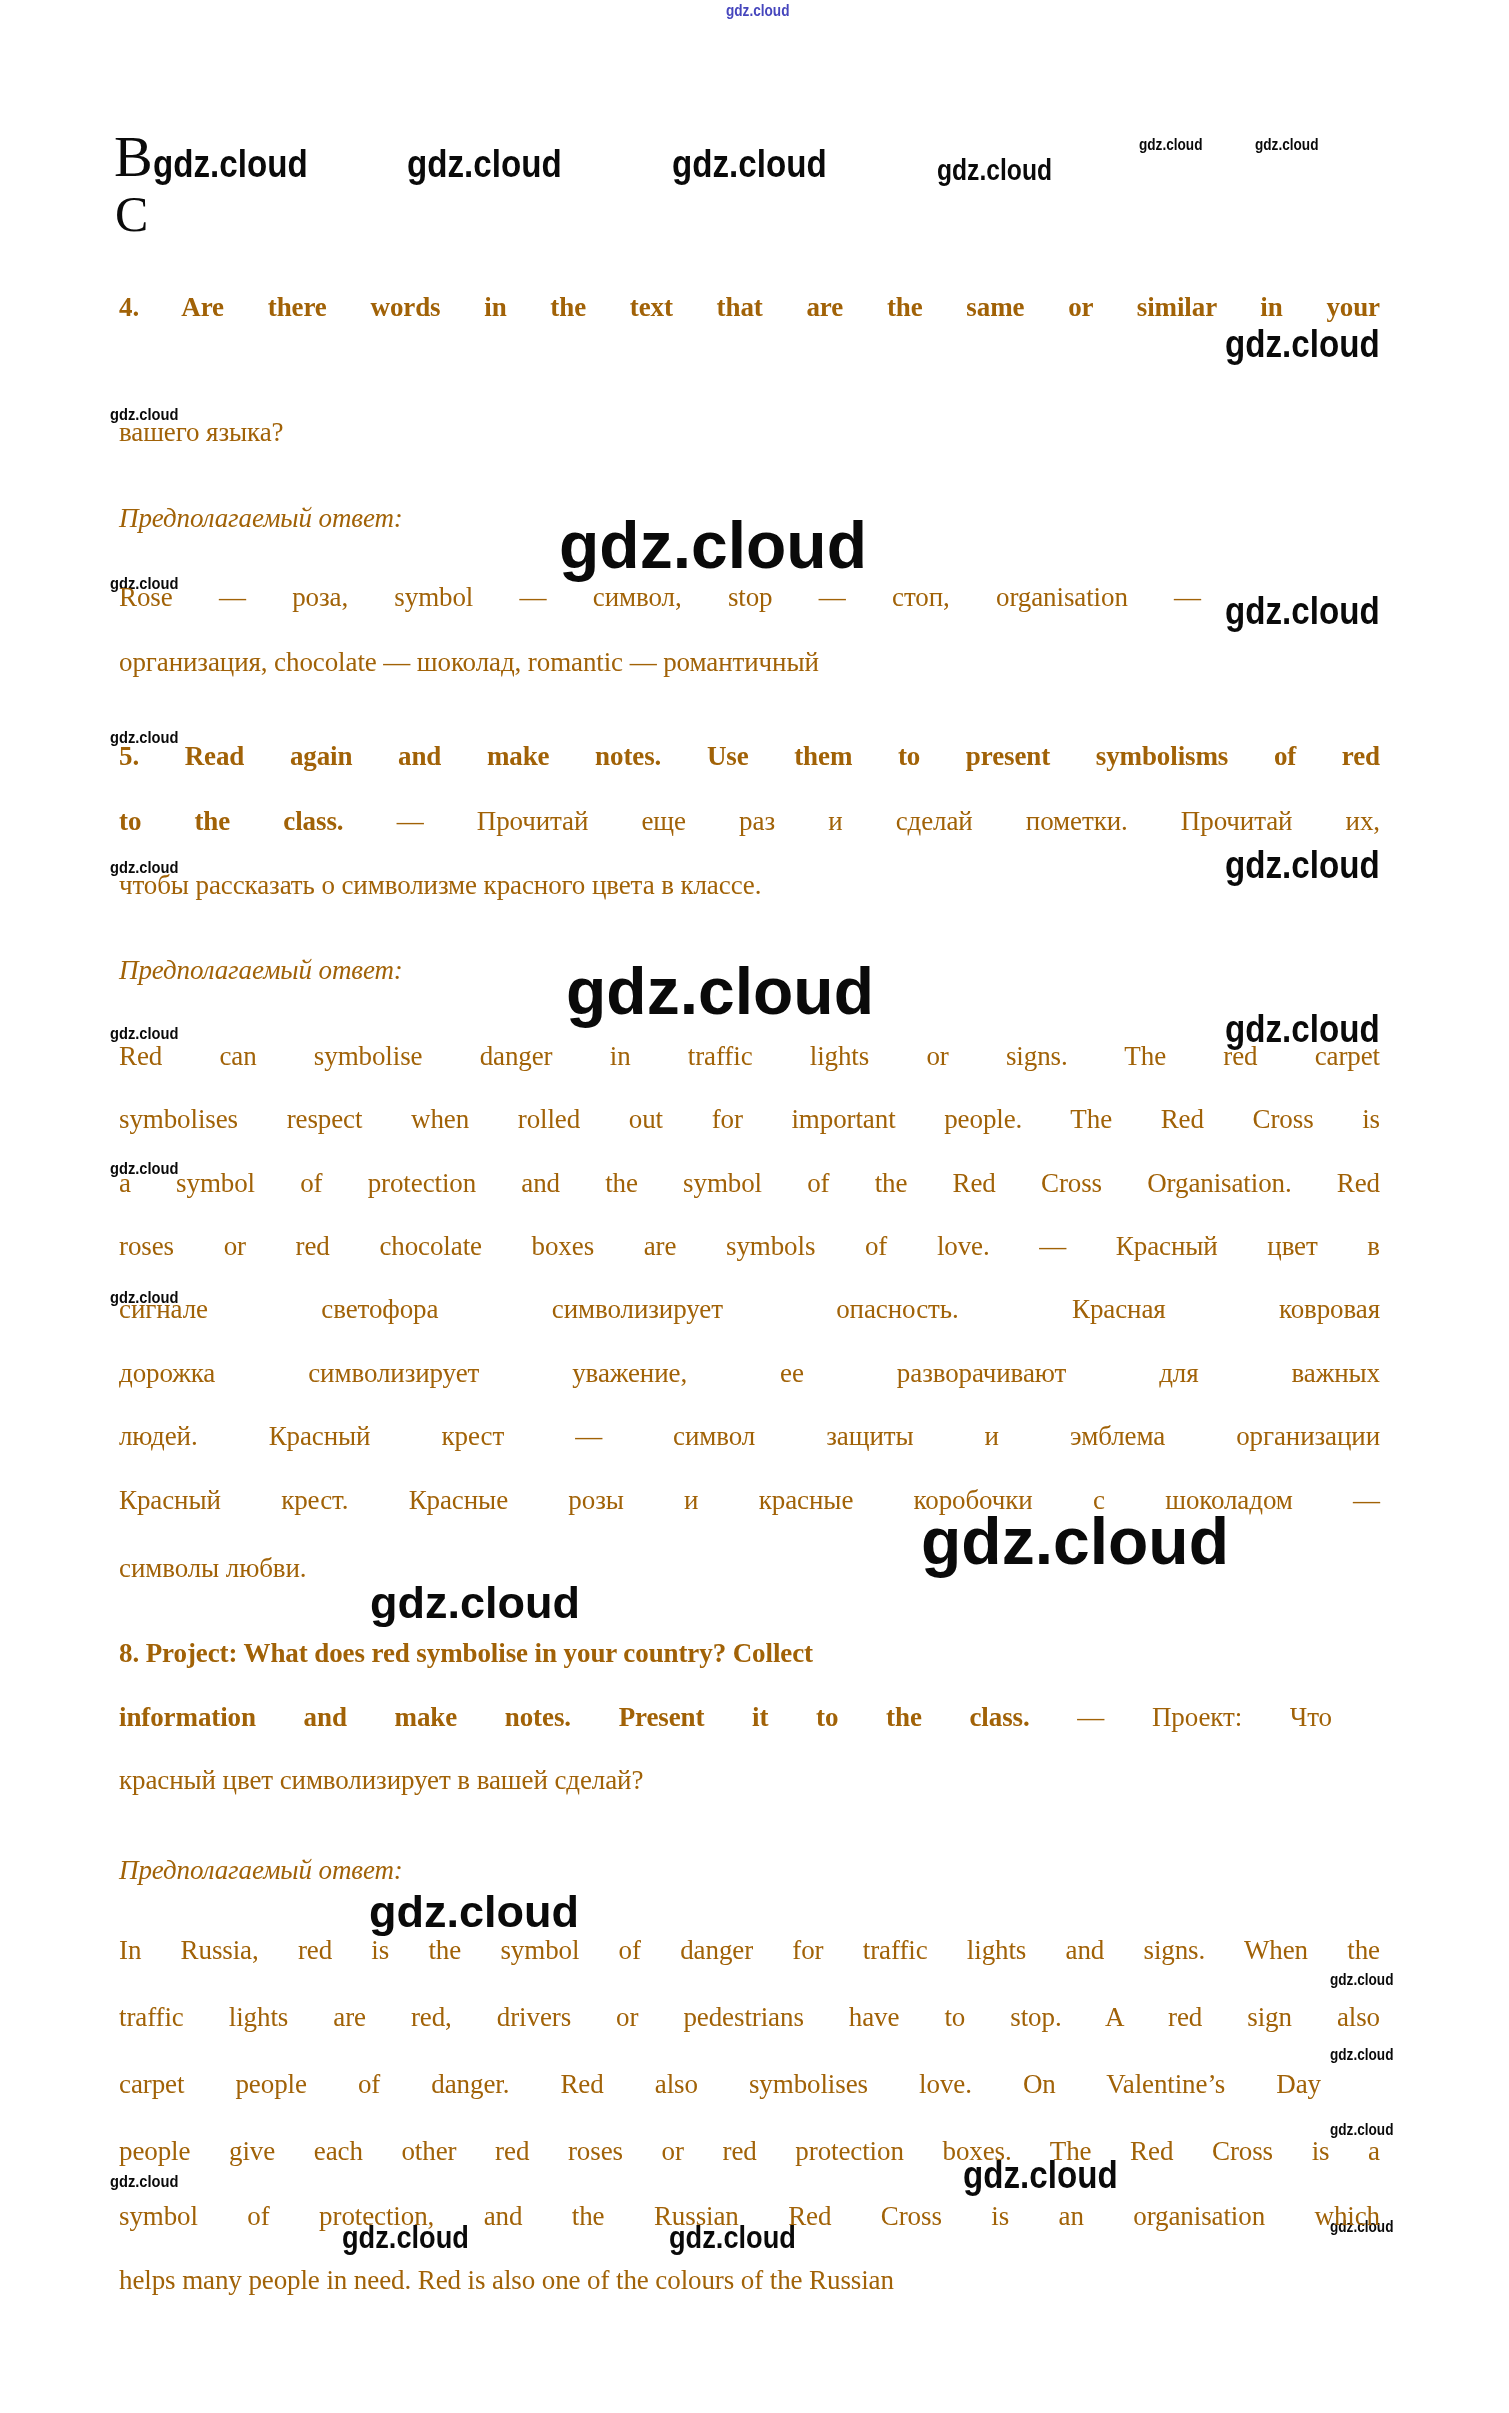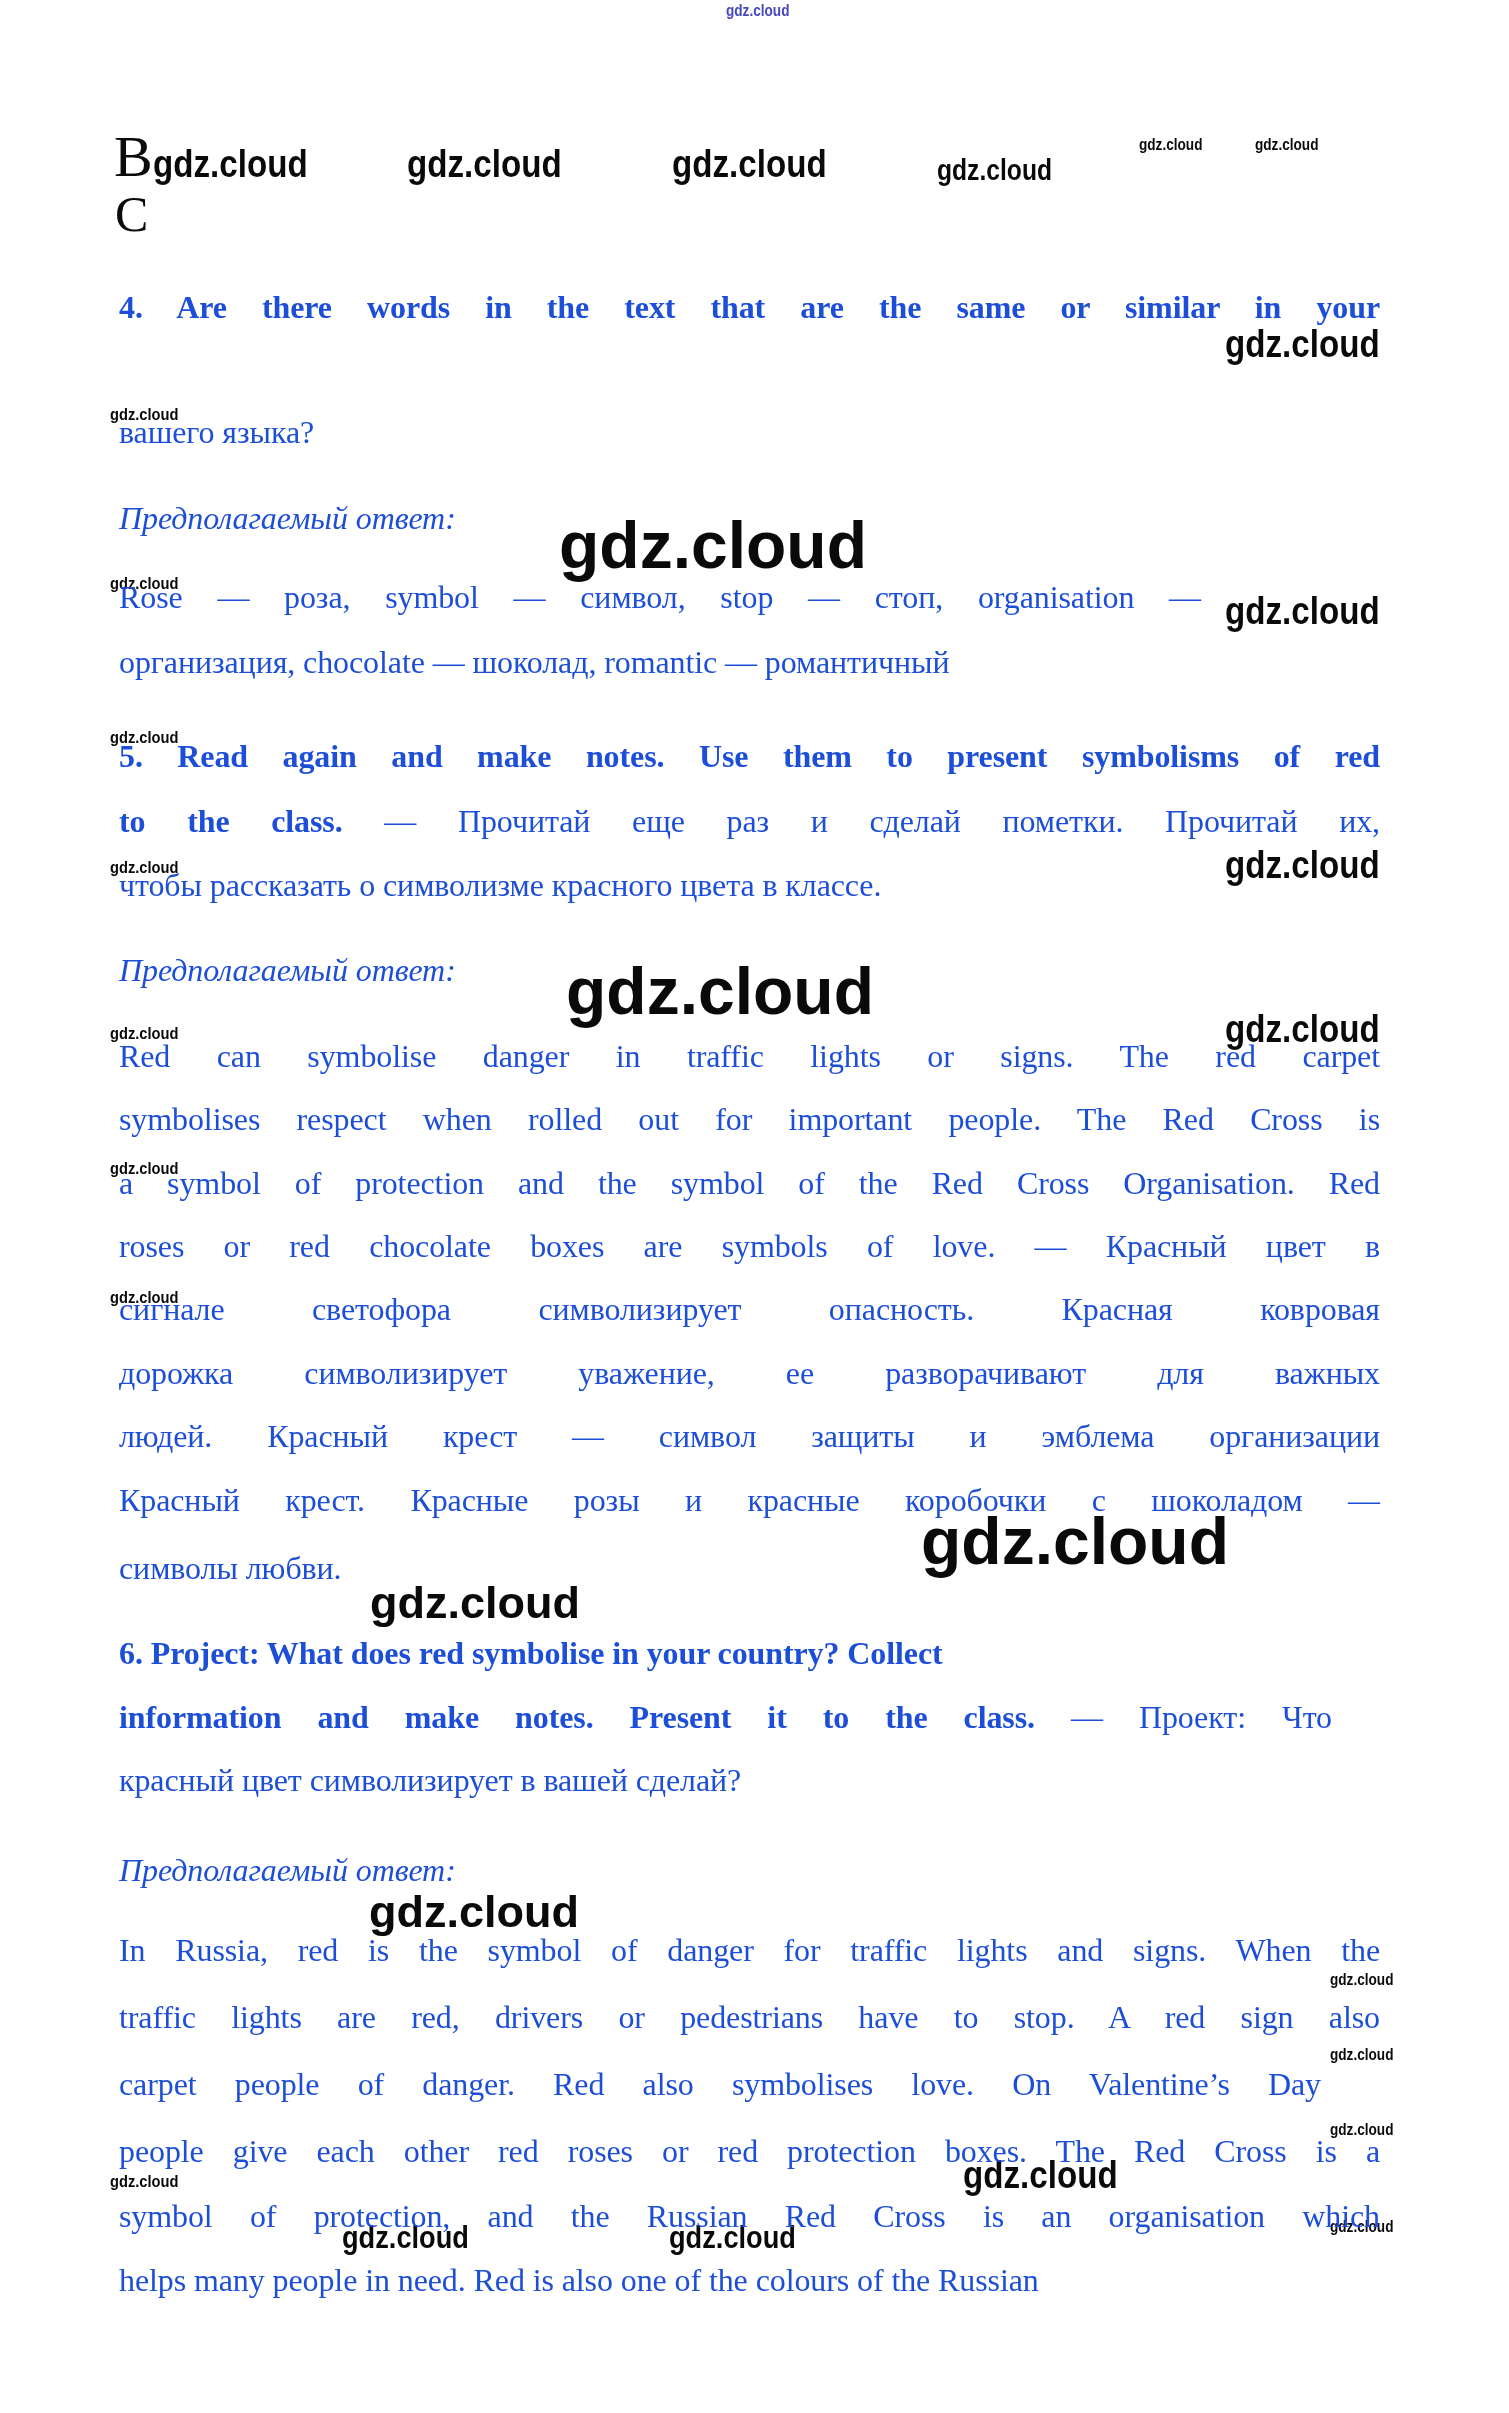--- a/index.html
+++ b/index.html
@@ -9,23 +9,23 @@
     height:2413px;
     background:#ffffff;
     overflow:hidden;
     color:#0b0b0b;
   }
   
   .line{
     position:absolute;
     left:119px;
     font-family:"Liberation Serif", serif;
-    font-size:32px;
+    font-size:27px;
     line-height:37px;
-    color:#1d4ed8;
+    color:#a16207;
     white-space:nowrap;
     letter-spacing:-0.1px;
   }
   .jl{ 
     width:1261px;
     white-space:normal;
     text-align:justify;
     text-align-last:justify;
   }
   .b{font-weight:bold;}
@@ -111,21 +111,21 @@
   <div class="line jl" style="top:1038px;">Red can symbolise danger in traffic lights or signs. The red carpet</div>
   <div class="line jl" style="top:1101px;">symbolises respect when rolled out for important people. The Red Cross is</div>
   <div class="line jl" style="top:1165px;">a symbol of protection and the symbol of the Red Cross Organisation. Red</div>
   <div class="line jl" style="top:1228px;">roses or red chocolate boxes are symbols of love. — Красный цвет в</div>
   <div class="line jl" style="top:1291px;font-family:Liberation Serif, serif;">сигнале светофора символизирует опасность. Красная ковровая</div>
   <div class="line jl" style="top:1355px;">дорожка символизирует уважение, ее разворачивают для важных</div>
   <div class="line jl" style="top:1418px;">людей. Красный крест — символ защиты и эмблема организации</div>
   <div class="line jl" style="top:1482px;">Красный крест. Красные розы и красные коробочки с шоколадом —</div>
   <div class="line" style="top:1550px;">символы любви.</div>
 
-  <div class="line b" style="top:1635px;">6. Project: What does red symbolise in your country? Collect</div>
+  <div class="line b" style="top:1635px;">8. Project: What does red symbolise in your country? Collect</div>
   <div class="line jl" style="top:1699px;width:1213px;"><span class="b">information and make notes. Present it to the class.</span><span> — Проект: Что</span></div>
   <div class="line" style="top:1762px;">красный цвет символизирует в вашей сделай?</div>
 
   <div class="line it" style="top:1852px;">Предполагаемый ответ:</div>
   <div class="line jl" style="top:1932px;">In Russia, red is the symbol of danger for traffic lights and signs. When the</div>
   <div class="line jl" style="top:1999px;">traffic lights are red, drivers or pedestrians have to stop. A red sign also</div>
   <div class="line jl" style="top:2066px;width:1202px;">carpet people of danger. Red also symbolises love. On Valentine’s Day</div>
   <div class="line jl" style="top:2133px;">people give each other red roses or red protection boxes. The Red Cross is a</div>
   <div class="line jl" style="top:2198px;">symbol of protection, and the Russian Red Cross is an organisation which</div>
   <div class="line" style="top:2262px;">helps many people in need. Red is also one of the colours of the Russian</div>

